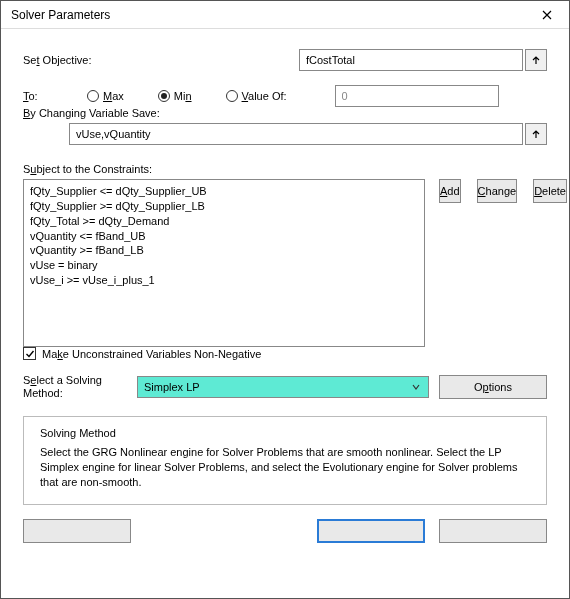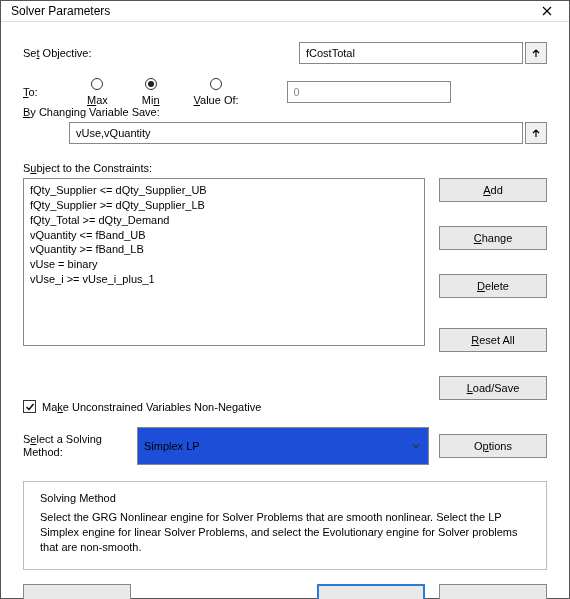--- a/index.html
+++ b/index.html
@@ -95,21 +95,20 @@
   .radio-group {
     display: flex;
     align-items: center;
     gap: 34px;
   }
   .radio-item {
     display: flex;
     align-items: center;
     gap: 4px;
     cursor: pointer;
-    flex-direction: column;
   }
   .radio {
     width: 12px; height: 12px;
     border: 1px solid #333;
     border-radius: 50%;
     display: flex;
     align-items: center;
     justify-content: center;
   }
   .radio.checked::after {
@@ -143,21 +142,21 @@
     font-size: 11px;
     line-height: 1.35;
     position: relative;
   }
   .constraints-list::-webkit-scrollbar { width: 16px; }
   .constraints-list::-webkit-scrollbar-track { background: #f0f0f0; border-left:1px solid #ccc;}
   .constraints-list::-webkit-scrollbar-thumb { background: #cdcdcd; }
   .right-buttons {
     width: 108px;
     display: flex;
-    flex-direction: column;
+    flex-direction: row;
     gap: 8px;
   }
   .btn {
     height: 24px;
     border: 1px solid #888;
     background: #e9e9e9;
     font-size: 11px;
     font-family: inherit;
     cursor: pointer;
     display: flex;
@@ -184,23 +183,23 @@
   .checkbox.checked svg { width: 10px; height: 10px; display:block;}
   .method-row {
     display: flex;
     align-items: center;
     gap: 10px;
     margin-bottom: 16px;
   }
   .method-label { width: 104px; line-height:1.2;}
   .select {
     flex: 1;
-    height: 38px;
-    border: 1px solid #888;
-    background: #1d4ed8;
+    height: 22px;
+    border: 1px solid #888;
+    background: #5eead4;
     display: flex;
     align-items: center;
     padding: 0 4px 0 6px;
     justify-content: space-between;
     cursor: pointer;
   }
   .select-arrow {
     width: 16px;
     display:flex;
     justify-content:center;

